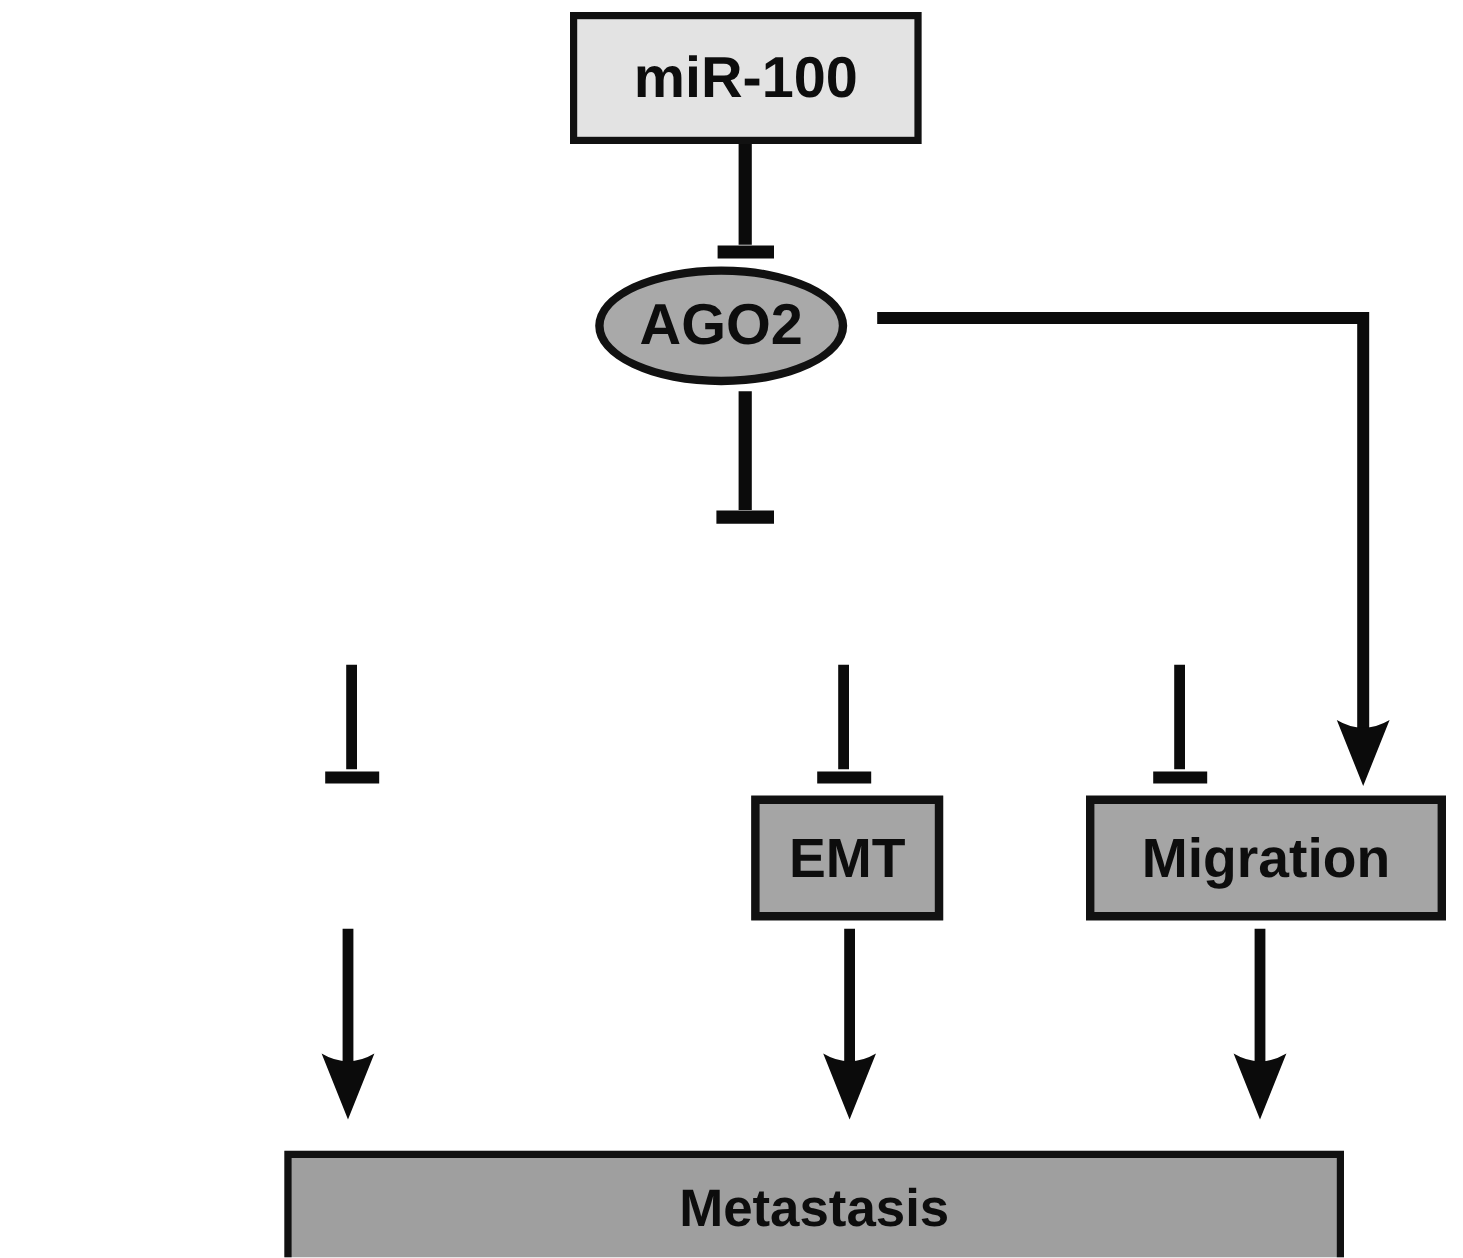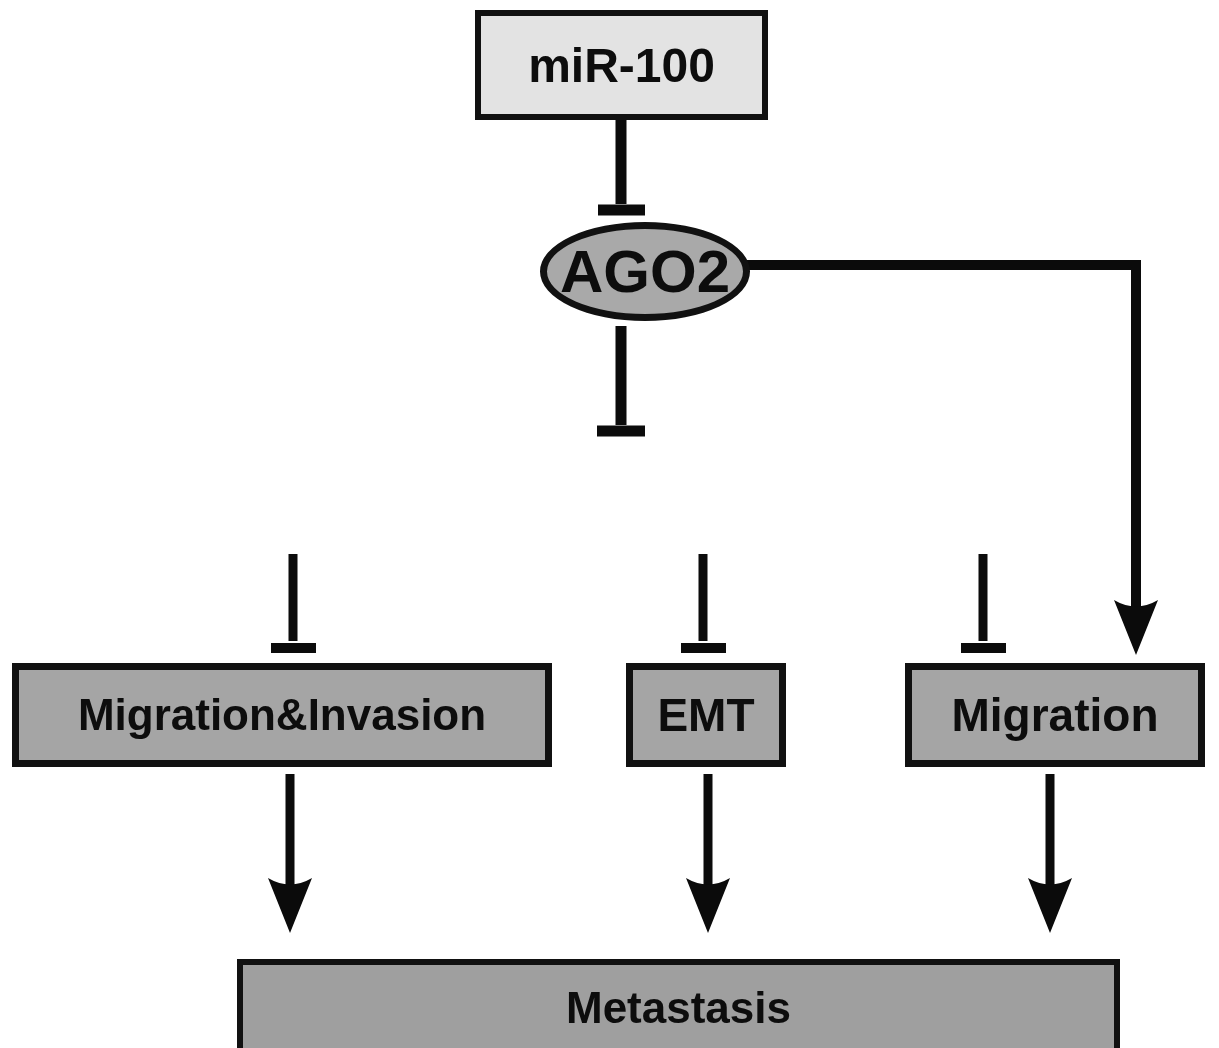--- a/index.html
+++ b/index.html
@@ -26,21 +26,21 @@
     align-items: center;
     justify-content: center;
     box-sizing: border-box;
     font-weight: bold;
     color: var(--text, #0d0d0d);
     white-space: pre;
     letter-spacing: 0px;
     border: 6px solid var(--border, #111111);
   }
   .n-mir100 { left: 475px; top: 10px;  width: 293px; height: 110px;  background: var(--c-mir100, #e3e3e3); font-size: 48px; border-width: 6px; }
-  .n-ago2   { left: 540px; top: 222px; width: 210px; height: 99px;  background: var(--c-ago2, #a9a9a9);   font-size: 60px; border-width: 7px; border-radius: 50%; }
+  .n-ago2   { left: 496px; top: 222px; width: 210px; height: 99px;  background: var(--c-ago2, #a9a9a9);   font-size: 48px; border-width: 7px; border-radius: 50%; }
   .n-mir125 { left: 257px; top: 445px; width: 761px; height: 99px;  background: var(--c-mir125b_mir34a, #c3c3c3); font-size: 46px; border-width: 6px; }
   .n-mig    { left: 12px;  top: 663px; width: 540px; height: 104px; background: var(--c-migration_invasion, #a5a5a5); font-size: 44px; border-width: 7px; }
   .n-emt    { left: 626px; top: 663px; width: 160px; height: 104px; background: var(--c-emt, #a5a5a5); font-size: 46px; border-width: 7px; }
   .n-stem   { left: 905px; top: 663px; width: 300px; height: 104px; background: var(--c-stemness, #a5a5a5); font-size: 46px; border-width: 7px; }
   .n-meta   { left: 237px; top: 939px; width: 883px; height: 98px;  background: var(--c-metastasis, #9f9f9f); font-size: 44px; border-width: 6px; margin-top: 20px; }
 </style>
 </head>
 <body>
 
 <div class="stage">
@@ -77,23 +77,20 @@
 
   <div class="node n-mir100">
     <span>miR-100</span>
   </div>
 
   <div class="node n-ago2">
     <span>AGO2</span>
   </div>
 
 
-  <div class="node n-mig">
-    <span>Migration&amp;Invasion</span>
-  </div>
 
   <div class="node n-emt">
     <span>EMT</span>
   </div>
 
   <div class="node n-stem">
     <span>Migration</span>
   </div>
 
   <div class="node n-meta">

